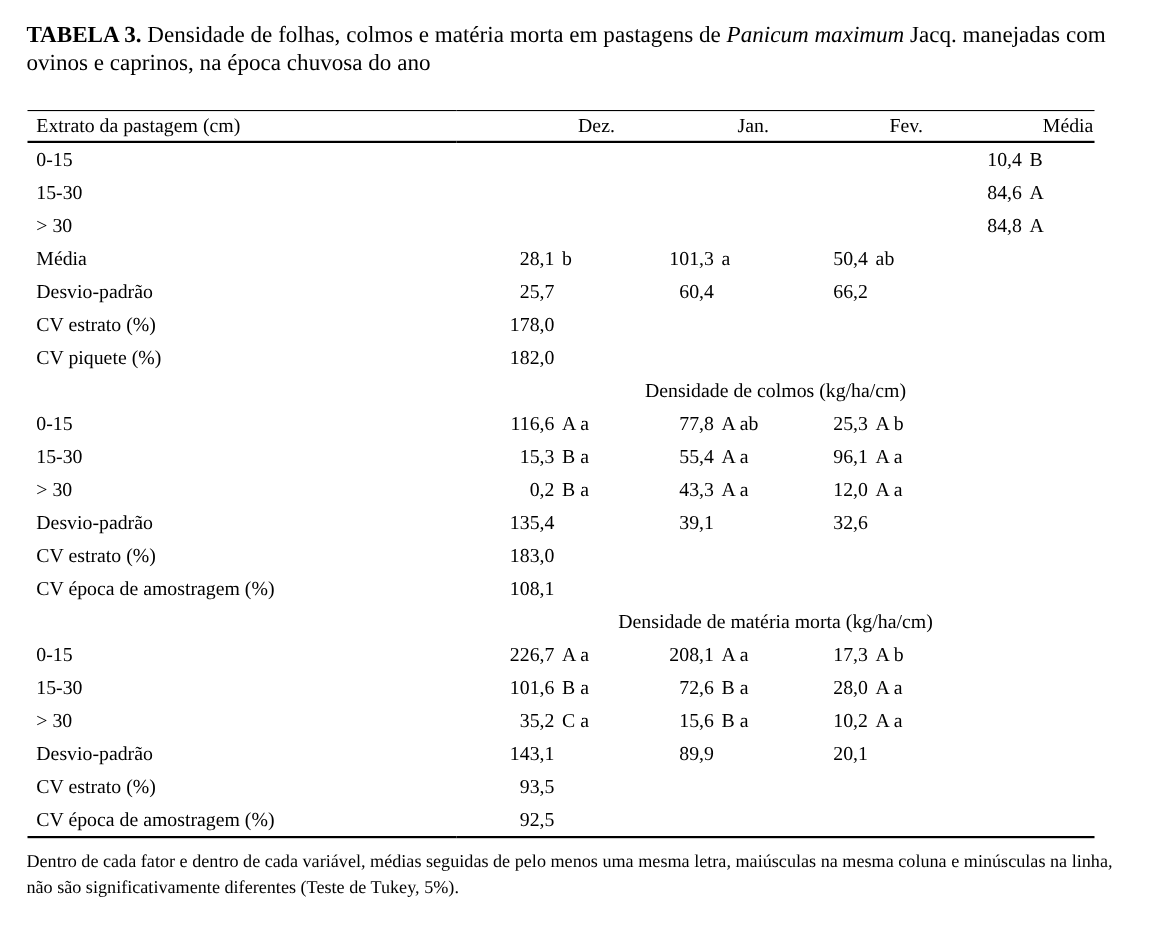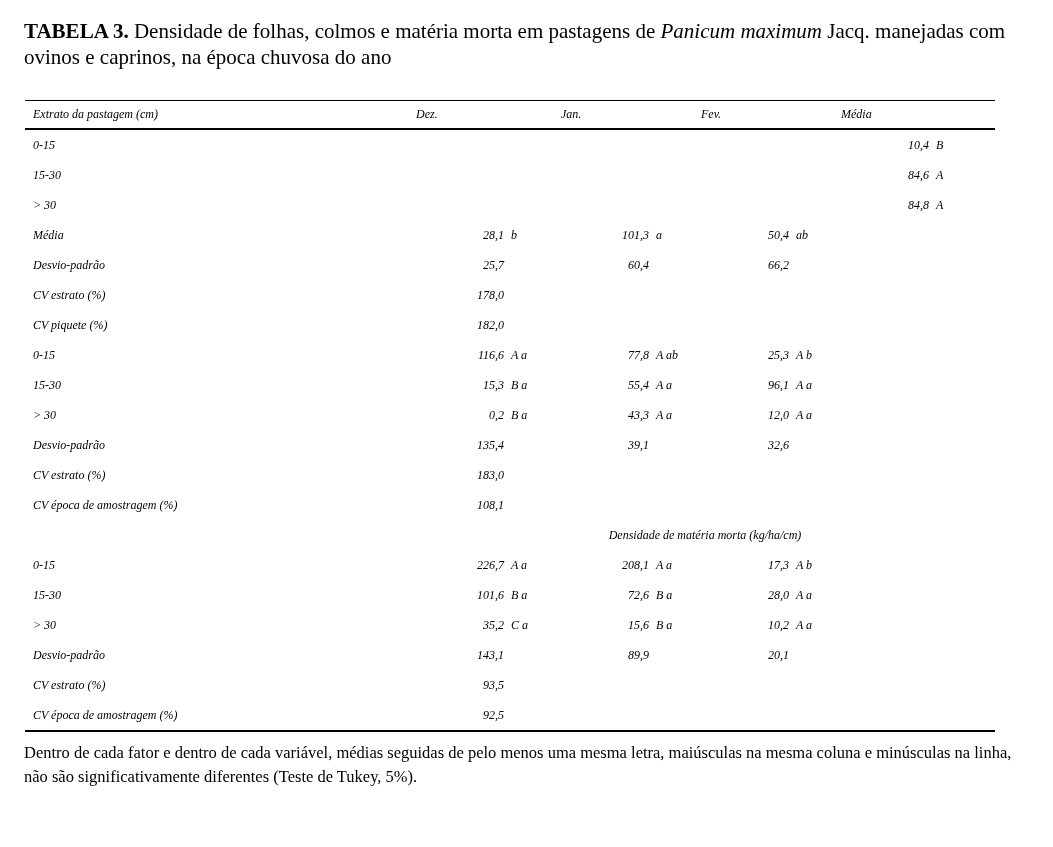--- a/index.html
+++ b/index.html
@@ -12,31 +12,30 @@
   .caption {
     font-size: 21px; line-height: 26px; margin: 4px 0 0 0;
     max-width: 1002px;
   }
   .caption b { font-weight: bold; }
   .caption i { font-style: italic; }
 
   table.maintable {
     border-collapse: collapse; table-layout: fixed;
     width: 970px; margin: 30px 0 0 1px;
-    font-size: 12px;
-    font-style: italic;
+    font-size: 18px;
   }
   thead th {
     font-weight: normal;
     border-top: 1px solid #000;
     border-bottom: 2px solid #000;
     height: 25px; vertical-align: middle;
   }
   th.lab, td.lab { text-align: left; padding-left: 8px; white-space: nowrap; }
-  th.c { text-align: left; }
+  th.c { text-align: right; }
   tbody td { height: 28px; vertical-align: middle; }
   td.sechead { text-align: center; }
   td.dat { white-space: nowrap; }
   .num { display: inline-block; width: 88px; text-align: right; }
   .suf { display: inline-block; padding-left: 7px; }
   tbody tr.last td { border-bottom: 2px solid #000; }
 
   .foot {
     font-size: 16.5px; line-height: 24px;
     margin: 9px 0 0 0; max-width: 1008px;
@@ -112,20 +111,24 @@
       </tr>
       <tr>
         <td class="lab">CV piquete (%)</td>
         <td class="dat"><span class="num">182,0</span><span class="suf"></span></td>
         <td class="dat"><span class="num"></span><span class="suf"></span></td>
         <td class="dat"><span class="num"></span><span class="suf"></span></td>
         <td class="dat"><span class="num"></span><span class="suf"></span></td>
       </tr>
 
       <tr>
+        <td class="lab"></td>
+        <td class="sechead" colspan="4">Densidade de colmos (kg/ha/cm)</td>
+      </tr>
+      <tr>
         <td class="lab">0-15</td>
         <td class="dat"><span class="num">116,6</span><span class="suf">A a</span></td>
         <td class="dat"><span class="num">77,8</span><span class="suf">A ab</span></td>
         <td class="dat"><span class="num">25,3</span><span class="suf">A b</span></td>
         <td class="dat"><span class="num"></span><span class="suf"></span></td>
       </tr>
       <tr>
         <td class="lab">15-30</td>
         <td class="dat"><span class="num">15,3</span><span class="suf">B a</span></td>
         <td class="dat"><span class="num">55,4</span><span class="suf">A a</span></td>

